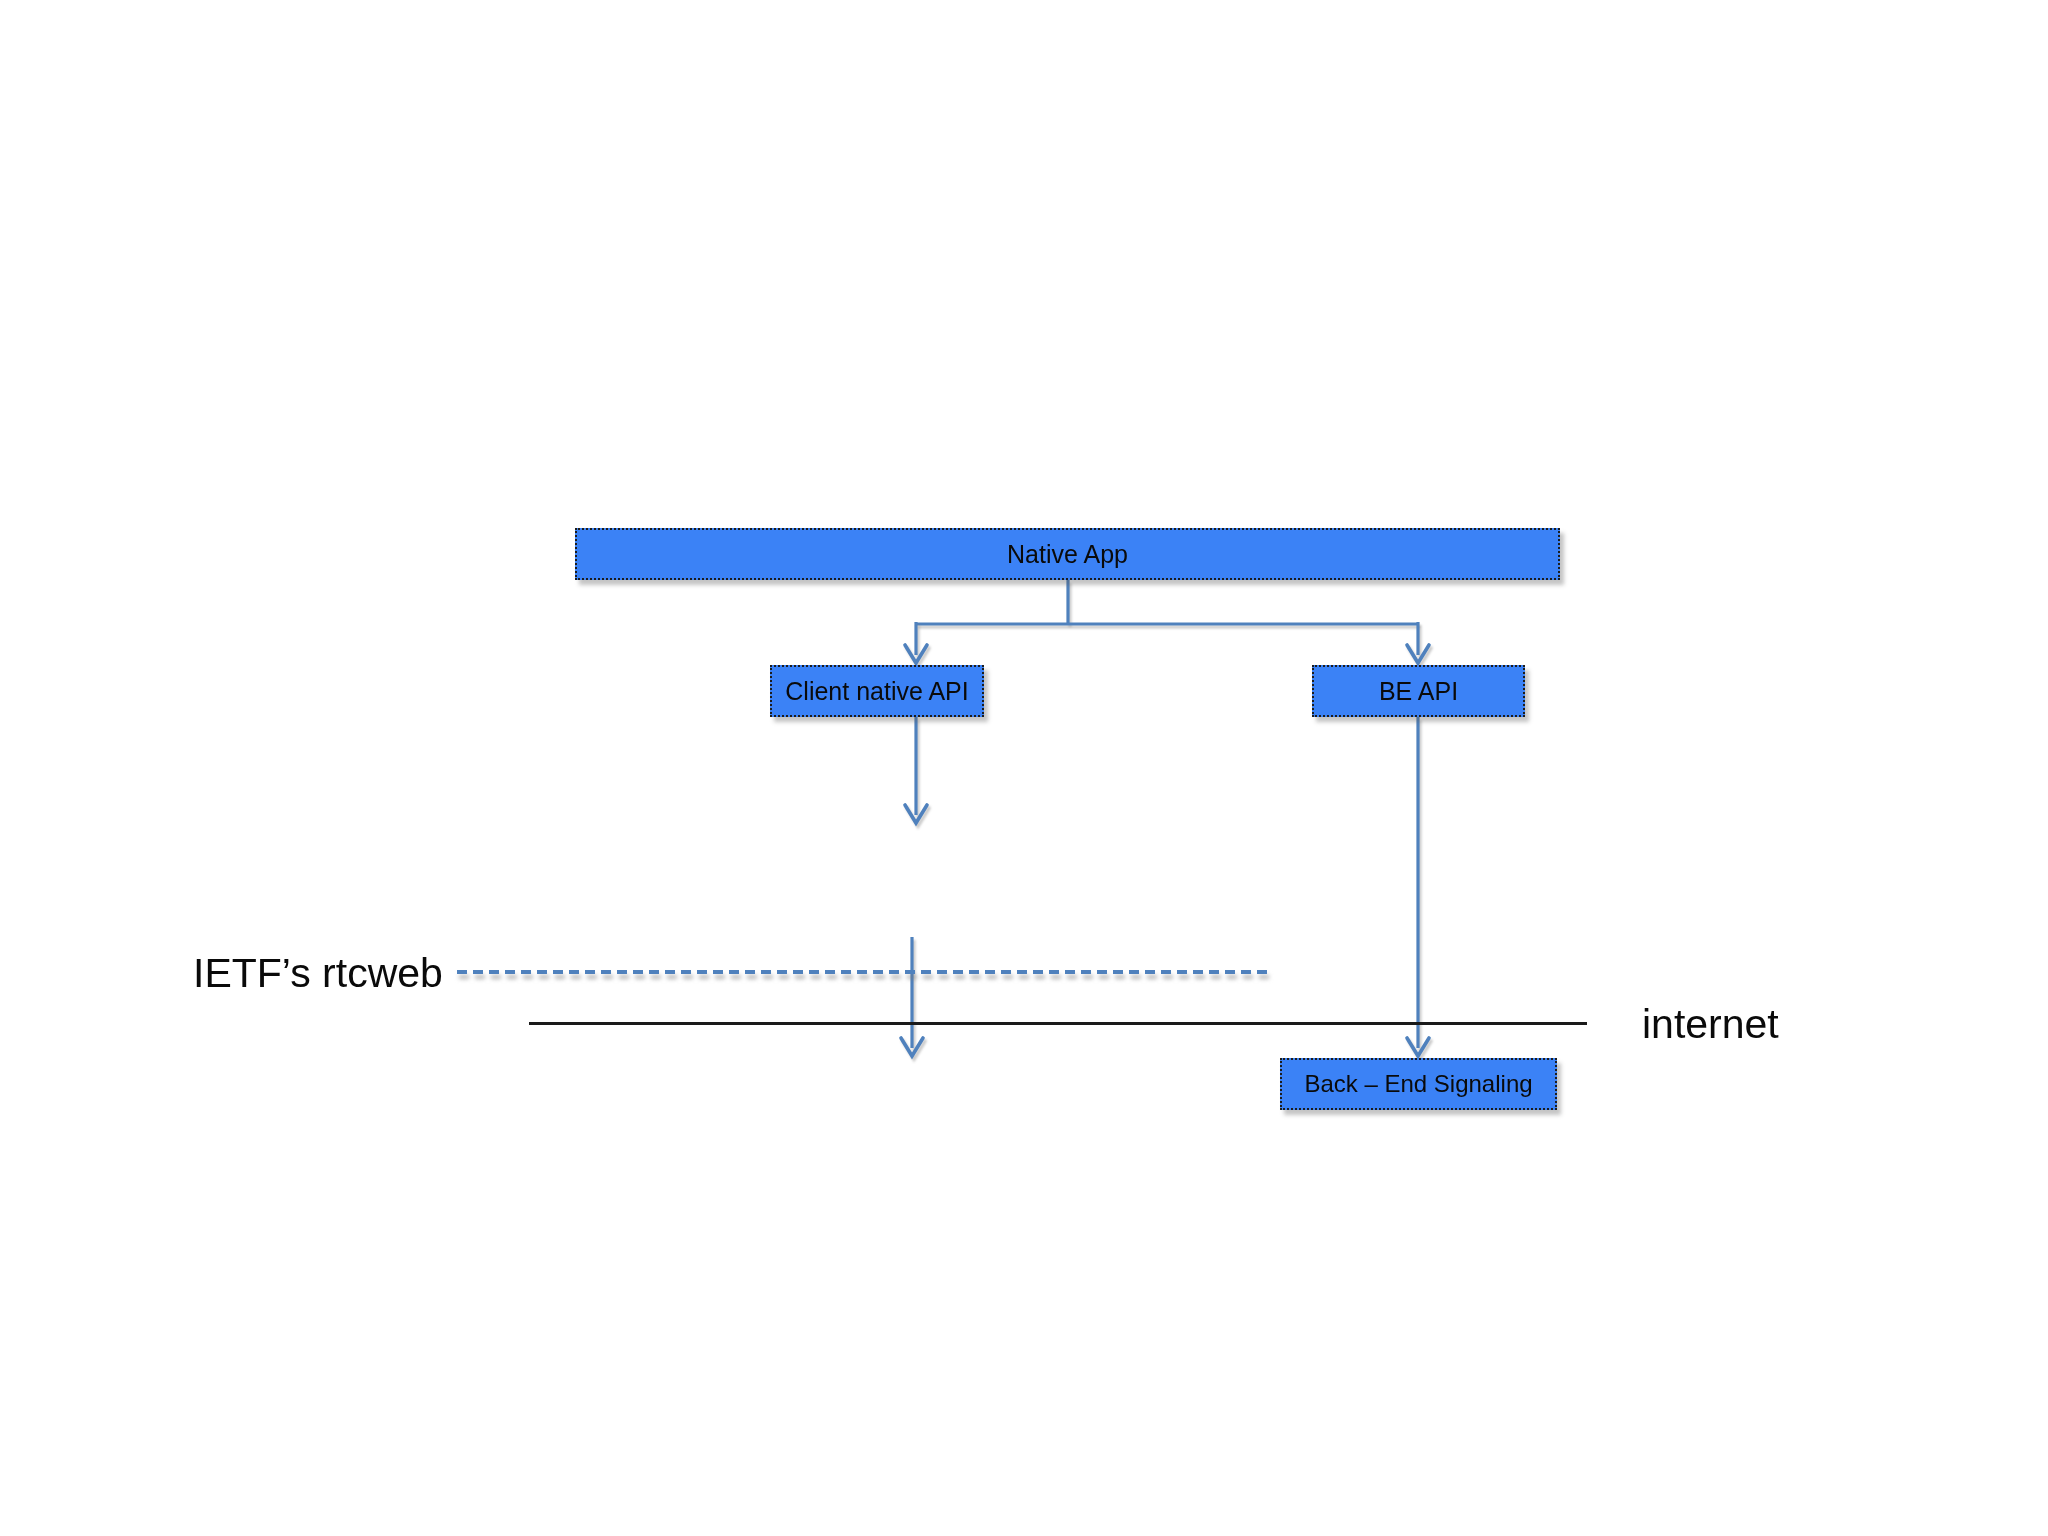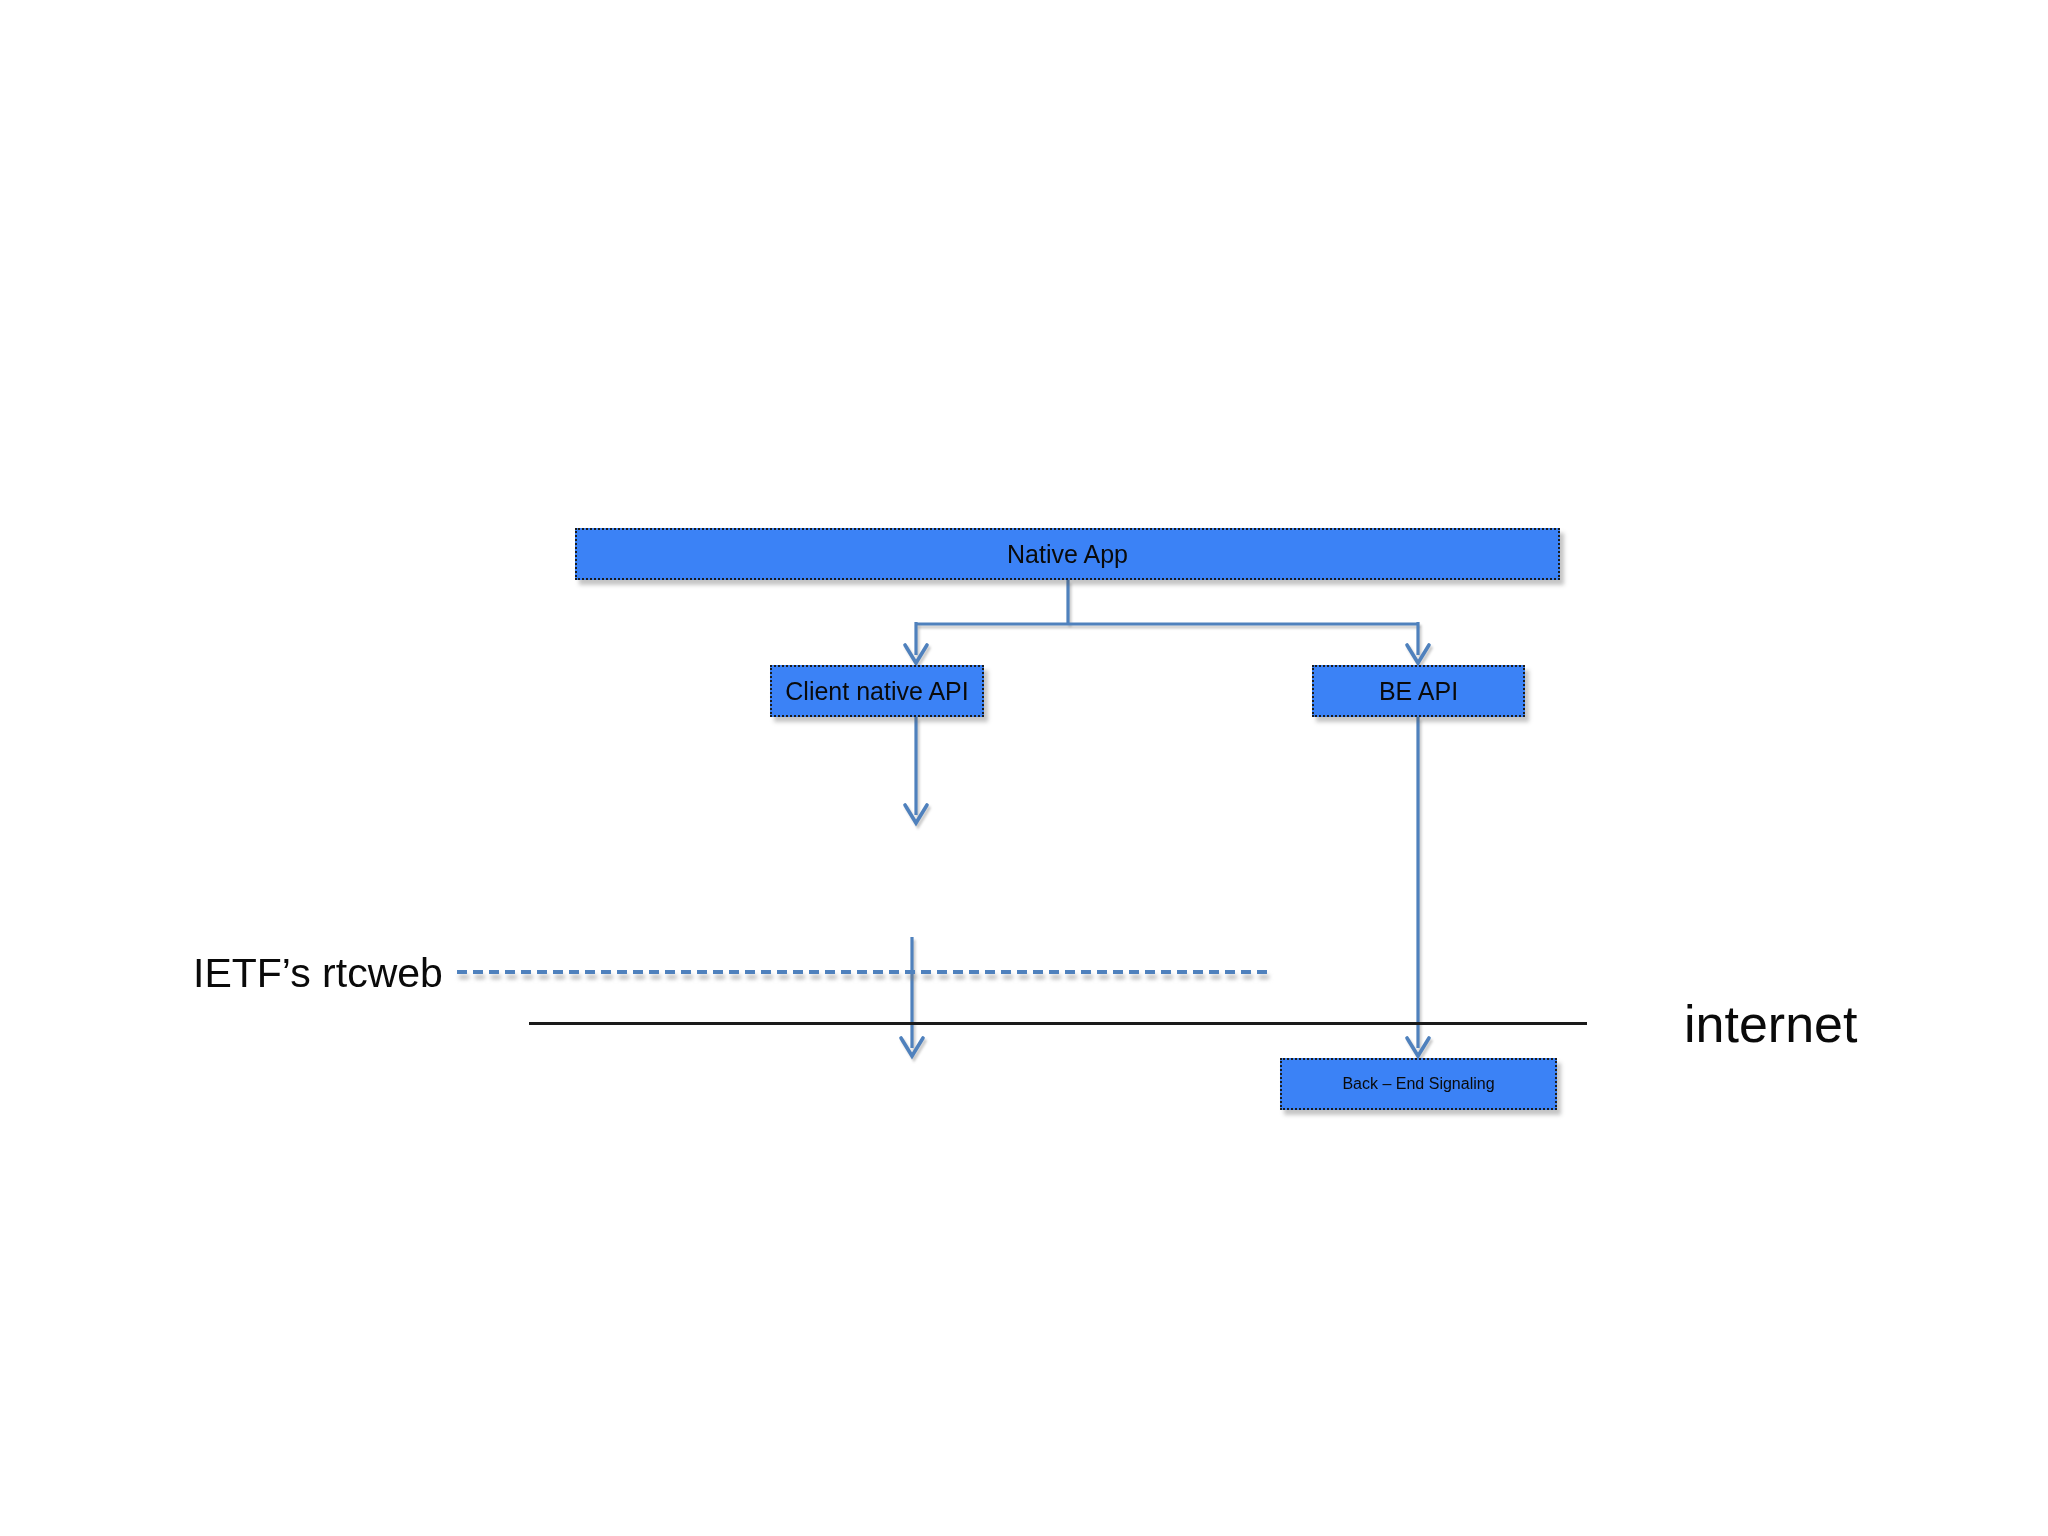--- a/index.html
+++ b/index.html
@@ -51,43 +51,42 @@
     font-size: 25px;
     line-height: 1.15;
     color: #0a0a0a;
     z-index: 3;
   }
   .box-native-app        { left: 575px;  top: 528px;  width: 985px; height: 52px; }
   .box-client-native-api { left: 770px;  top: 665px;  width: 214px; height: 52px; text-align: center; }
   .box-be-api            { left: 1312px; top: 665px;  width: 213px; height: 52px; }
   .box-client-native-sdk { left: 575px;  top: 825px;  width: 675px; height: 112px; }
   .box-backend-media     { left: 575px;  top: 1058px; width: 683px; height: 52px; font-size: 24px; }
-  .box-backend-signaling { left: 1280px; top: 1058px; width: 277px; height: 52px; font-size: 16px; }
+  .box-backend-signaling { left: 1280px; top: 1058px; width: 277px; height: 52px; font-size: 24px; }
 
   
   .label-ietf {
     position: absolute;
     left: 193px;
     top: 951px;
     font-size: 41px;
     line-height: 44px;
     color: #0a0a0a;
     white-space: nowrap;
     z-index: 4;
   }
   .label-internet {
     position: absolute;
     left: 1642px;
     top: 1002px;
-    font-size: 52px;
+    font-size: 41px;
     line-height: 44px;
     color: #0a0a0a;
     white-space: nowrap;
     z-index: 4;
-    margin-left: 42px;
   }
 
   
   .rtcweb-dashed-line {
     position: absolute;
     left: 457px;
     top: 970px;
     width: 815px;
     height: 4px;
     background: repeating-linear-gradient(90deg, #4f81bd 0px, #4f81bd 10px, rgba(0,0,0,0) 10px, rgba(0,0,0,0) 16px);

